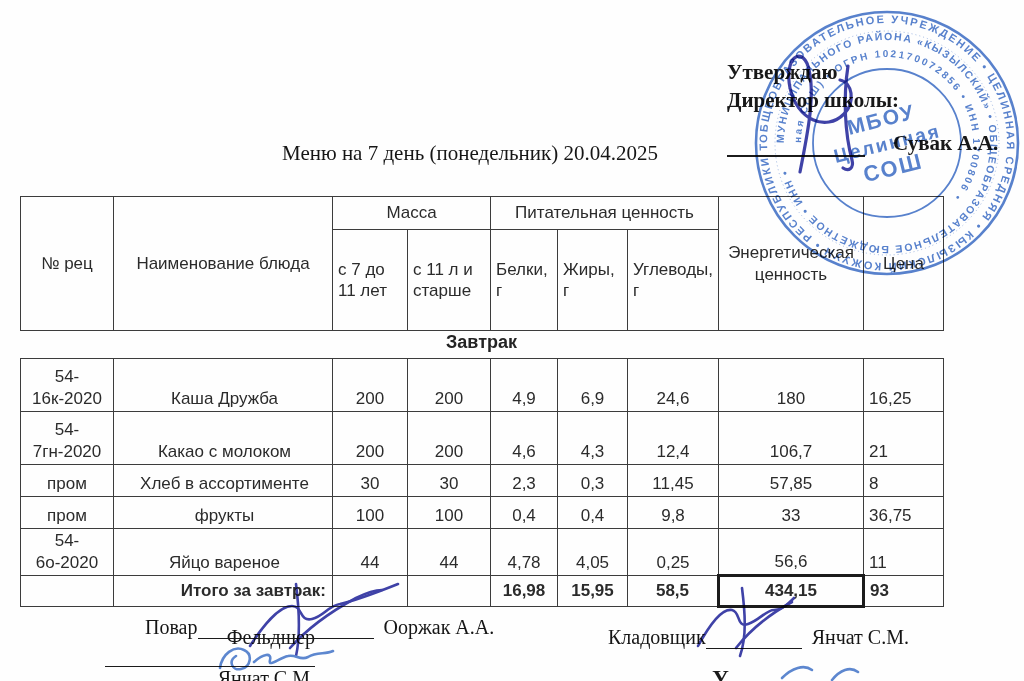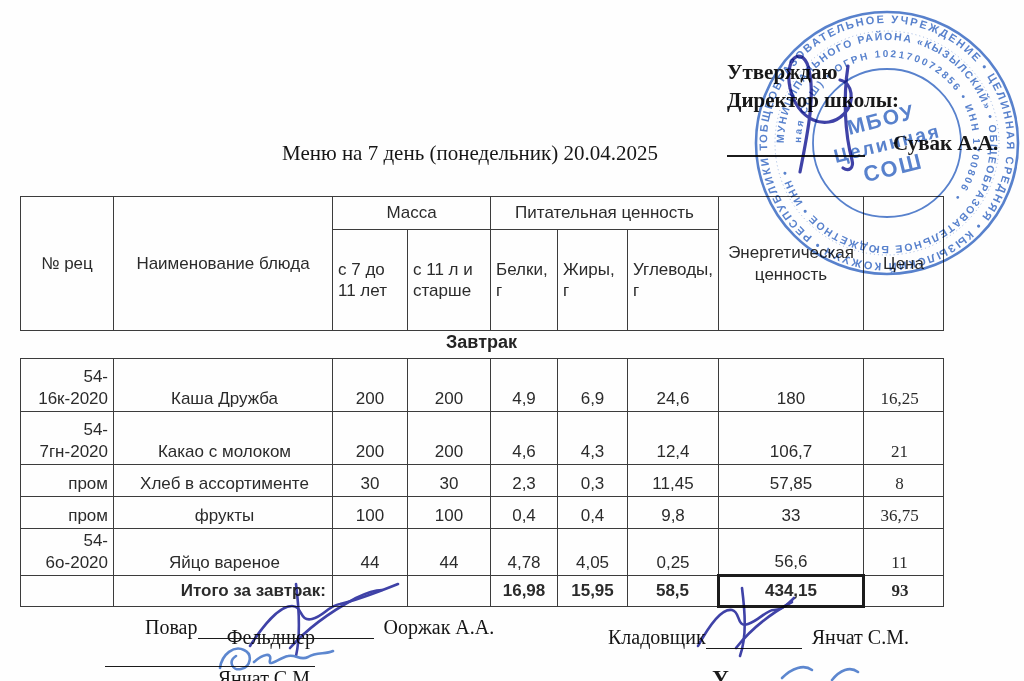--- a/index.html
+++ b/index.html
@@ -19,24 +19,24 @@
   
   table{border-collapse:collapse;table-layout:fixed;
     font-family:"Liberation Sans",sans-serif;font-size:17px;color:#2b2b2b;}
   .menu-head{position:absolute;left:20px;top:196px;width:923px;z-index:1;}
   .menu-body{position:absolute;left:20px;top:358px;width:923px;z-index:1;}
   th,td{border:1.6px solid #3c3c3c;padding:1px 5px;font-weight:normal;overflow:hidden;}
   .menu-head th{vertical-align:middle;text-align:center;line-height:1.25;}
   .menu-head th.sub{text-align:left;vertical-align:middle;}
   .menu-head th.ctr{text-align:center;}
   .menu-body td{vertical-align:bottom;line-height:1.3;}
-  .c-rec{text-align:right;}
+  .c-rec{text-align:center;}
   .c-dish{text-align:center;padding-left:8px;margin-top:26px;}
   .c-num{text-align:center;}
-  .c-price{text-align:center;padding-right:13px;font-family:Liberation Serif, serif;}
+  .c-price{text-align:left;padding-right:13px;}
   .section-title{position:absolute;left:20px;top:332px;width:923px;text-align:center;
     font-family:"Liberation Sans",sans-serif;font-weight:bold;font-size:18px;
     color:#242424;z-index:1;}
   .total-row td{font-weight:bold;vertical-align:middle;}
   .total-label{text-align:right;padding-right:6px;}
   .bold-box{border:3px solid #1c1c1c !important;}
   
   .sig-line-block{position:absolute;font-size:20px;color:#151515;
     display:flex;align-items:flex-end;white-space:nowrap;z-index:2;}
   .uline{display:inline-block;border-bottom:1.7px solid #1b1b1b;height:17px;}

